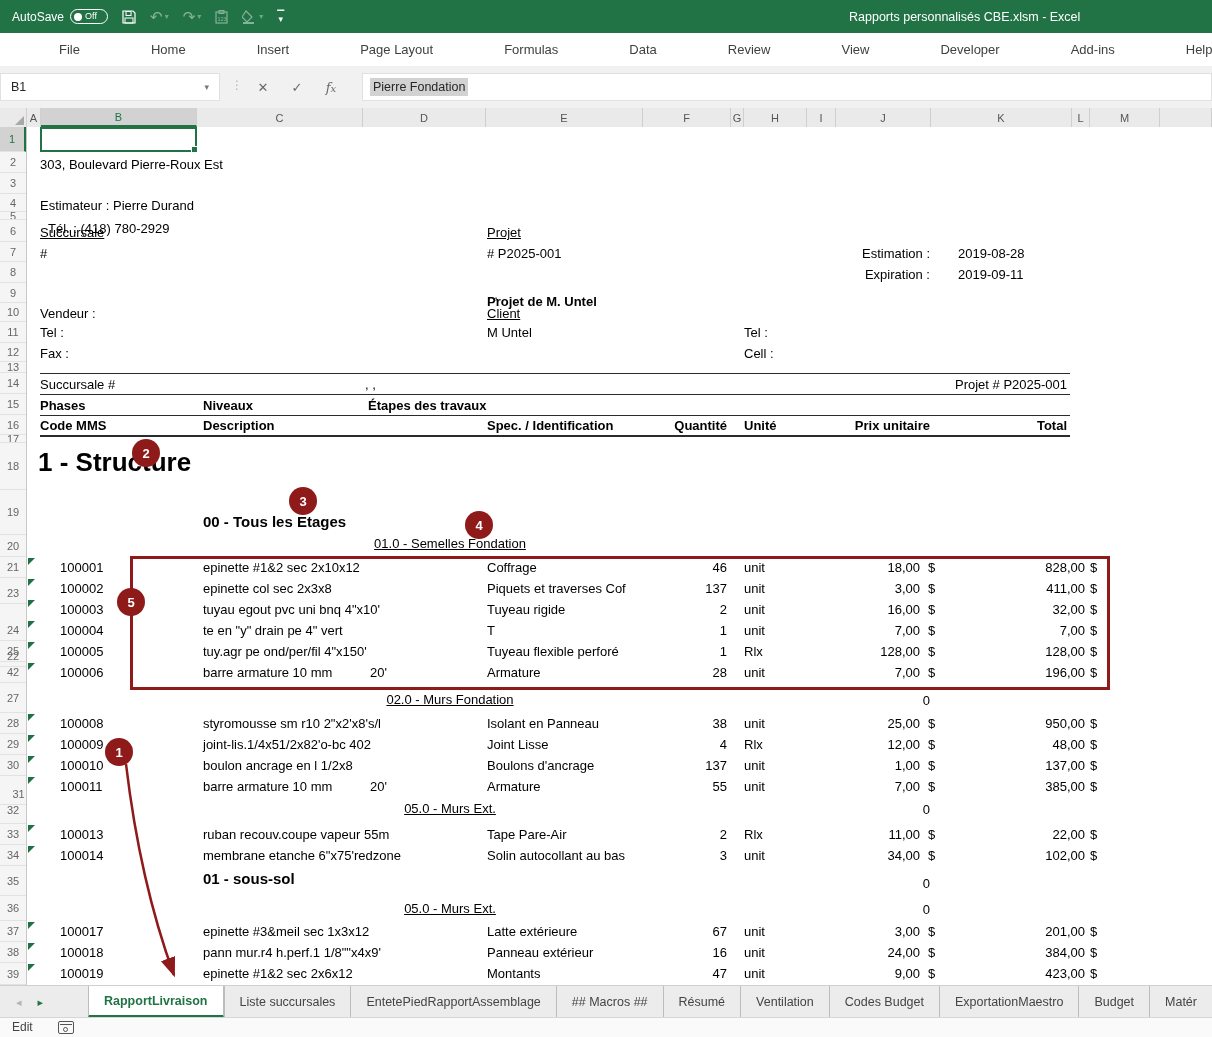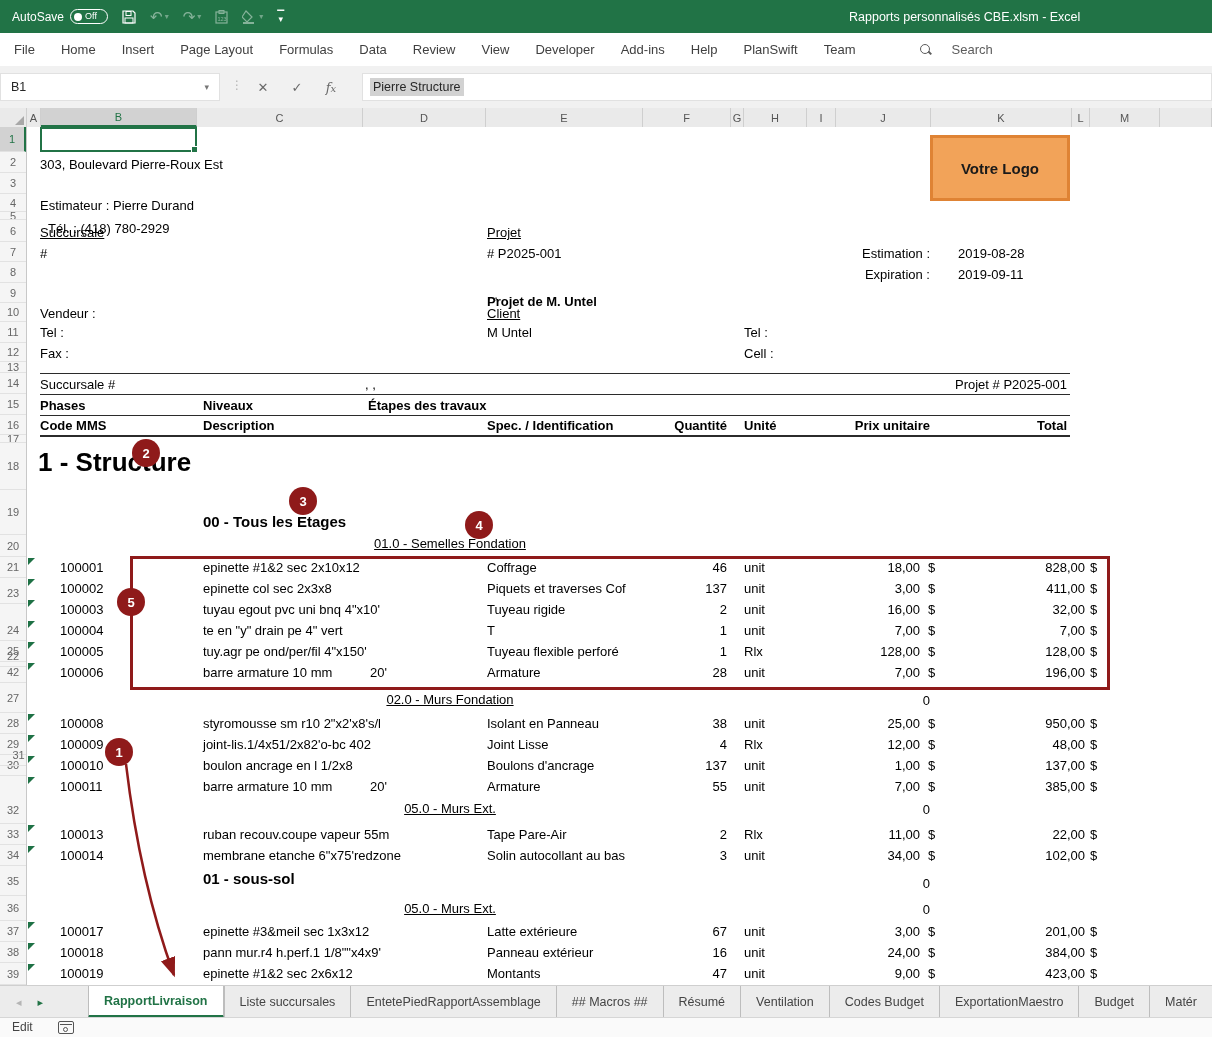--- a/index.html
+++ b/index.html
@@ -14,21 +14,21 @@
   .toggle .dot{width:8px;height:8px;border-radius:50%;background:#fff;}
   .toggle .state{font-size:9px;color:#fff;line-height:1;}
   .qbtn{color:#fff;font-size:15px;line-height:1;display:flex;align-items:center;}
   .qbtn.dim{opacity:.45;}
   .qbtn .chev{font-size:8px;margin-left:2px;opacity:.8;}
   .win-title{position:absolute;left:849px;top:0;height:33px;display:flex;align-items:center;font-size:12.5px;color:#fff;white-space:nowrap;}
 
   
   .ribbon{position:absolute;left:0;top:33px;width:1212px;height:33px;background:#fff;border-bottom:1px solid #e3e1de;}
   .ribbon-row{display:flex;align-items:center;height:33px;margin-left:14px;gap:26px;}
-  .ribbon-tab{font-size:13px;color:#404040;white-space:nowrap;cursor:default;}
+  .ribbon-tab{font-size:13px;color:#404040;white-space:nowrap;cursor:default;margin-left:45px;}
   .ribbon-search{display:flex;align-items:center;gap:20px;margin-left:38px;color:#5c5c5c;font-size:13px;}
   .mag{position:relative;width:12px;height:12px;display:inline-block;}
   .mag::before{content:"";position:absolute;left:0;top:0;width:8px;height:8px;border:1.5px solid #5c5c5c;border-radius:50%;}
   .mag::after{content:"";position:absolute;left:8px;top:8px;width:4px;height:1.5px;background:#5c5c5c;transform:rotate(45deg);}
 
   
   .fbar{position:absolute;left:0;top:66px;width:1212px;height:42px;background:#f1f1f1;border-bottom:1px solid #d9d9d9;}
   .namebox{position:absolute;left:0;top:7px;width:220px;height:28px;background:#fff;border:1px solid #e1e1e1;box-sizing:border-box;font-size:12.5px;color:#262626;display:flex;align-items:center;padding-left:10px;}
   .namebox .caret{position:absolute;right:10px;color:#777;font-size:9px;}
   .fdots{position:absolute;left:231px;top:12px;color:#b5b5b5;font-size:12px;letter-spacing:0;}
@@ -171,21 +171,21 @@
     <span>B1</span>
     <span class="caret">▾</span>
   </div>
   <div class="fdots">⋮</div>
   <div class="fbtn" style="left:248px;">✕</div>
   <div class="fbtn" style="left:282px;">✓</div>
   <div class="fbtn" style="left:316px;">
       <span class="fx">f<span style="font-size:10px;">x</span></span>
     </div>
   <div class="finput">
-    <span class="fsel">Pierre Structure</span>
+    <span class="fsel">Pierre Fondation</span>
   </div>
 </div>
 
 <div class="colheads" id="col-headers">
     <div class="col-h corner" style="width: 27px;">
       <div class="corner-tri"></div>
     </div>
     <div class="col-h" style="width: 14px;">A</div>
     <div class="col-h col-sel" style="width: 156px;">B</div>
     <div class="col-h" style="width: 166px;">C</div>
@@ -227,42 +227,39 @@
       <div class="rownum" style="top: 430px; height: 21px;">21</div>
       <div class="rownum" style="top: 471px; height: 21px; margin-top: 48px;">22</div>
       <div class="rownum" style="top: 456px; height: 21px;">23</div>
       <div class="rownum" style="top: 493px; height: 21px;">24</div>
       <div class="rownum" style="top: 514px; height: 21px;">25</div>
       <div class="rownum" style="top: 535px; height: 21px;">42</div>
       <div class="rownum" style="top: 556px; height: 30px;">27</div>
       <div class="rownum" style="top: 586px; height: 21px;">28</div>
       <div class="rownum" style="top: 607px; height: 21px;">29</div>
       <div class="rownum" style="top: 628px; height: 21px;">30</div>
-      <div class="rownum" style="top: 618px; height: 21px; padding-left: 11px;">31</div>
+      <div class="rownum" style="top: 657px; height: 21px; padding-left: 11px;">31</div>
       <div class="rownum" style="top: 670px; height: 27px;">32</div>
       <div class="rownum" style="top: 697px; height: 21px;">33</div>
       <div class="rownum" style="top: 718px; height: 21px;">34</div>
       <div class="rownum" style="top: 739px; height: 30px;">35</div>
       <div class="rownum" style="top: 769px; height: 25px;">36</div>
       <div class="rownum" style="top: 794px; height: 21px;">37</div>
       <div class="rownum" style="top: 815px; height: 21px;">38</div>
       <div class="rownum" style="top: 836px; height: 22px;">39</div>
     </div>
 
   <div class="sel-box">
     <div class="fill-handle"></div>
   </div>
 
   <div class="ct" style="left:40px;top:30px;">303, Boulevard Pierre-Roux Est</div>
   <div class="ct" style="left:48px;top:51px;margin-top:43px;">Tél. : (418) 780-2929</div>
   <div class="ct" style="left:40px;top:71px;">Estimateur : Pierre Durand</div>
 
-  <div class="logo-box">
-    <span>Votre Logo</span>
-  </div>
 
   <div class="ct u" style="left:40px;top:98px;">Succursale</div>
   <div class="ct" style="left:40px;top:119px;">#</div>
   <div class="ct" style="left:40px;top:179px;">Vendeur :</div>
   <div class="ct" style="left:40px;top:198px;">Tel :</div>
   <div class="ct" style="left:40px;top:219px;">Fax :</div>
   <div class="ct u" style="left:487px;top:98px;">Projet</div>
   <div class="ct" style="left:487px;top:119px;"># P2025-001</div>
   <div class="ct b" style="left:487px;top:139px;margin-top:28px;">Projet de M. Untel</div>
   <div class="ct" style="left:487px;top:160px;">, ,</div>

